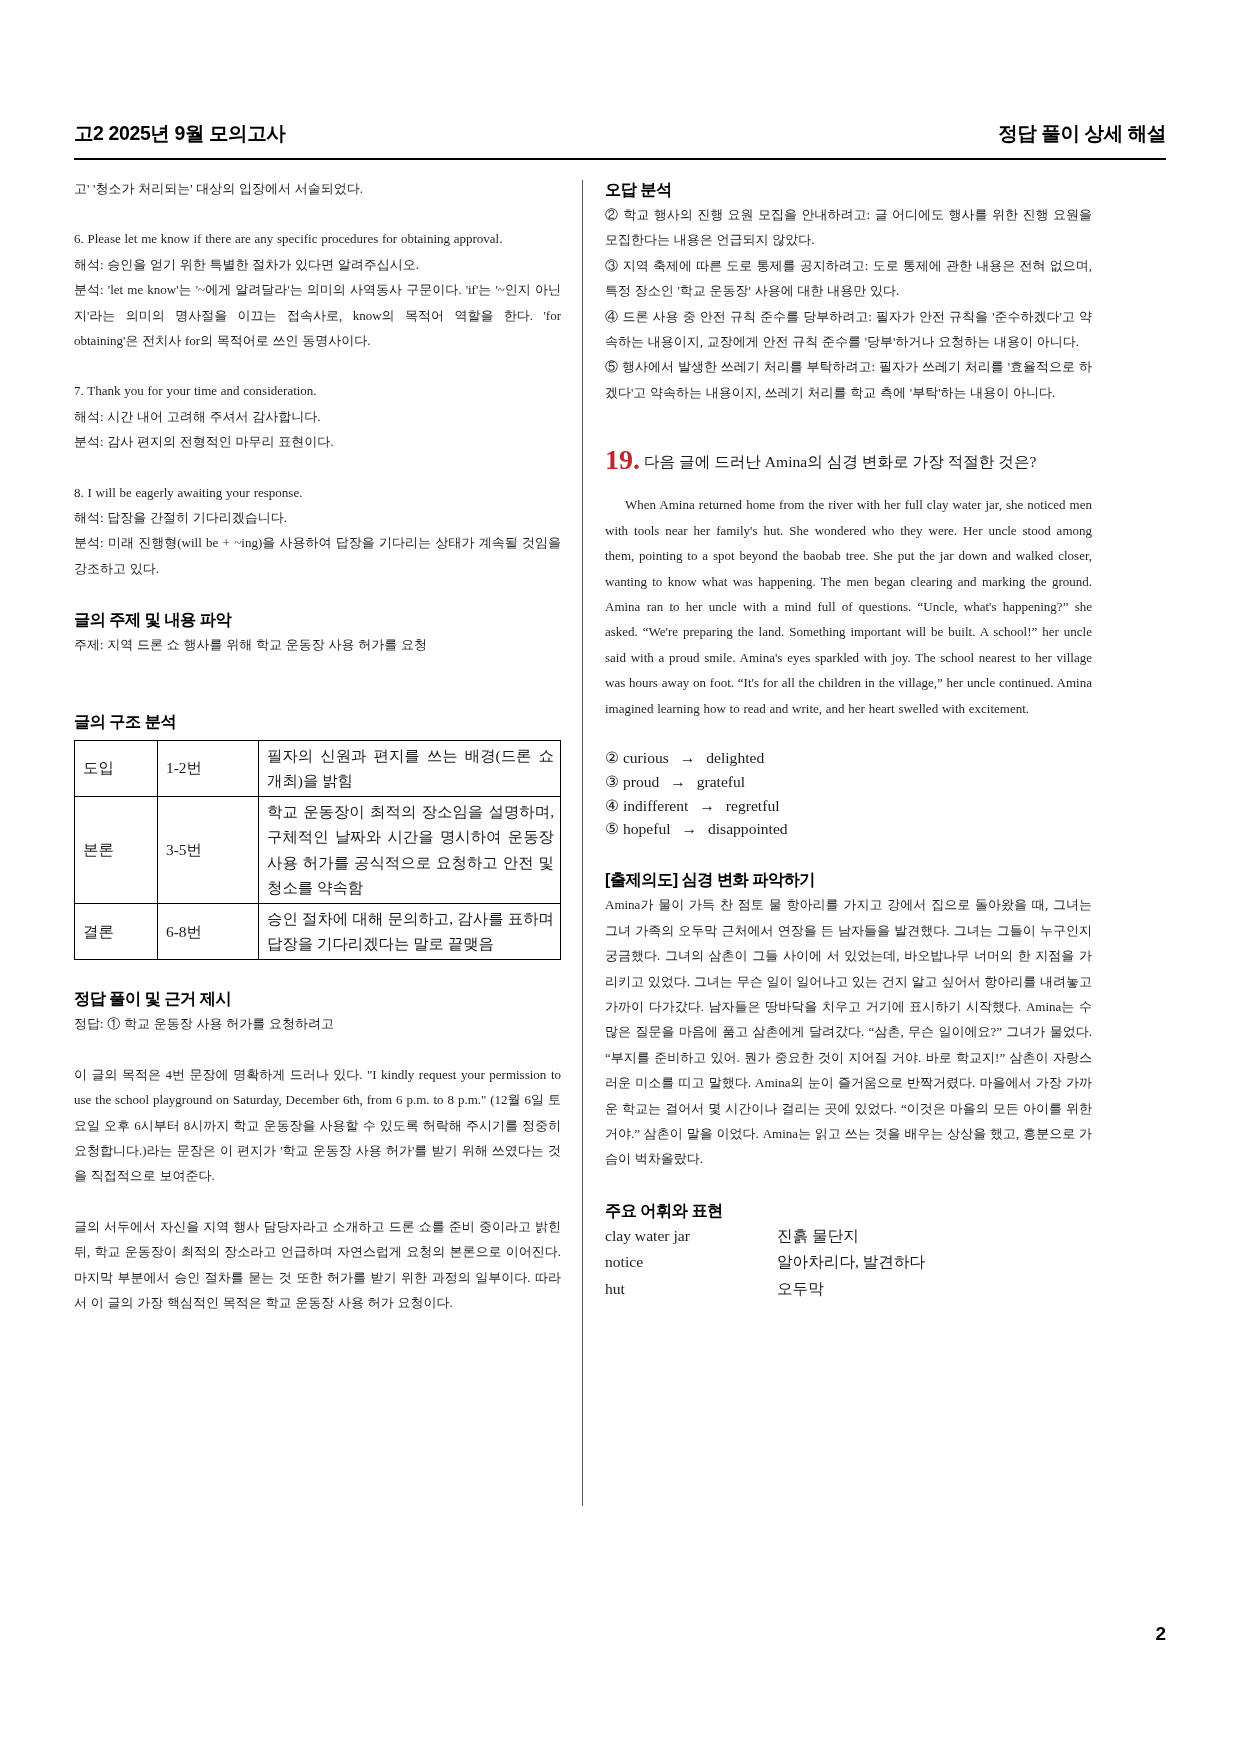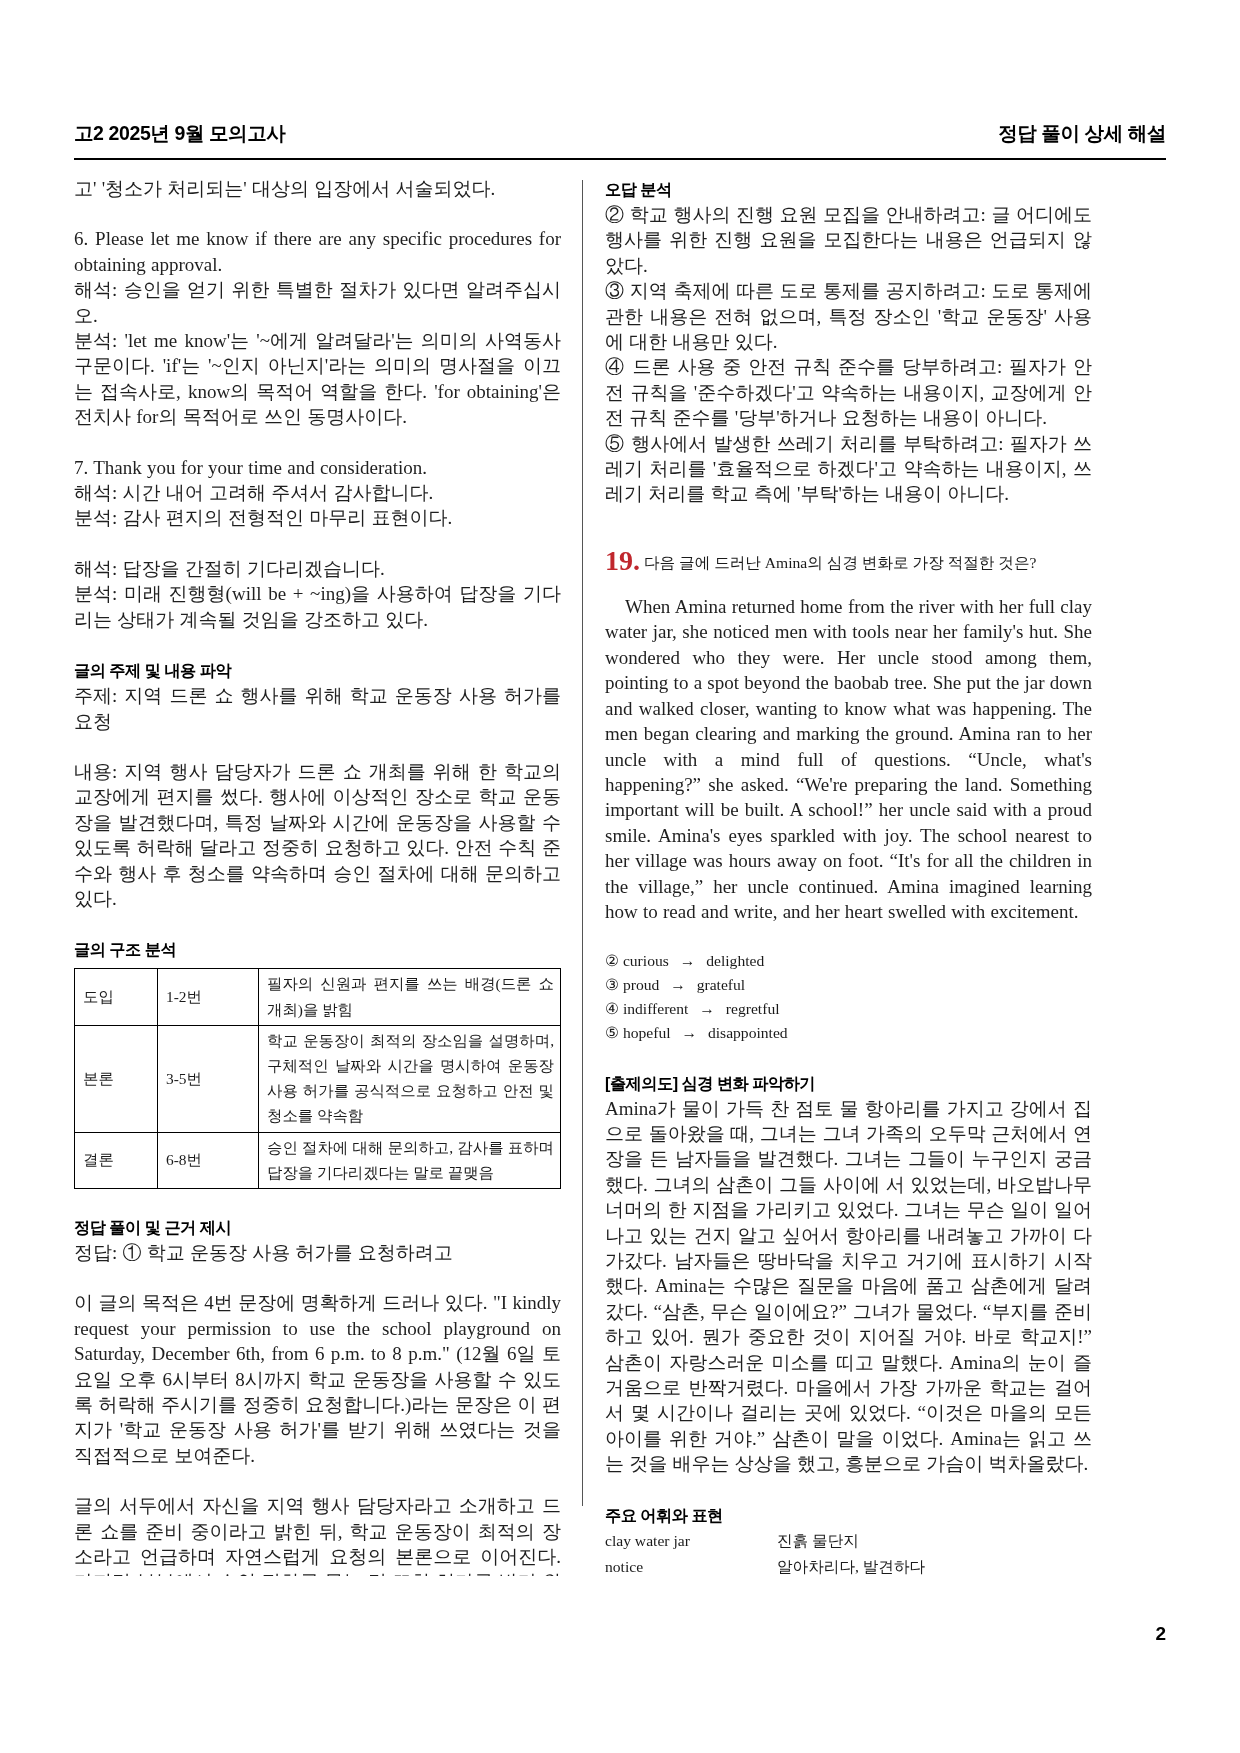--- a/index.html
+++ b/index.html
@@ -72,21 +72,21 @@
     left: 508px;
     top: 4px;
     width: 1px;
     height: 1326px;
     background: #555;
   }
 
   
   p.t {
     margin: 0 0 0 0;
-    font-size: 19px;
+    font-size: 13px;
     line-height: 25.4px;
     text-align: justify;
     text-justify: inter-word;
     word-spacing: 0.5px;
     color: #1f1f1f;
   }
   .gap { height: 25px; }
 
   h3.sec {
     margin: 0;
@@ -182,28 +182,28 @@
       <p class="t">6. Please let me know if there are any specific procedures for obtaining approval.</p>
       <p class="t">해석: 승인을 얻기 위한 특별한 절차가 있다면 알려주십시오.</p>
       <p class="t">분석: 'let me know'는 '~에게 알려달라'는 의미의 사역동사 구문이다. 'if'는 '~인지 아닌지'라는 의미의 명사절을 이끄는 접속사로, know의 목적어 역할을 한다. 'for obtaining'은 전치사 for의 목적어로 쓰인 동명사이다.</p>
       <div class="gap"></div>
 
       <p class="t">7. Thank you for your time and consideration.</p>
       <p class="t">해석: 시간 내어 고려해 주셔서 감사합니다.</p>
       <p class="t">분석: 감사 편지의 전형적인 마무리 표현이다.</p>
       <div class="gap"></div>
 
+      <p class="t">8. I will be eagerly awaiting your response.</p>
       <p class="t">해석: 답장을 간절히 기다리겠습니다.</p>
       <p class="t">분석: 미래 진행형(will be + ~ing)을 사용하여 답장을 기다리는 상태가 계속될 것임을 강조하고 있다.</p>
       <div class="gap"></div>
 
       <h3 class="sec">글의 주제 및 내용 파악</h3>
       <p class="t">주제: 지역 드론 쇼 행사를 위해 학교 운동장 사용 허가를 요청</p>
       <div class="gap"></div>
-      <p class="t">내용: 지역 행사 담당자가 드론 쇼 개최를 위해 한 학교의 교장에게 편지를 썼다. 행사에 이상적인 장소로 학교 운동장을 발견했다며, 특정 날짜와 시간에 운동장을 사용할 수 있도록 허락해 달라고 정중히 요청하고 있다. 안전 수칙 준수와 행사 후 청소를 약속하며 승인 절차에 대해 문의하고 있다.</p>
       <div class="gap"></div>
 
       <h3 class="sec">글의 구조 분석</h3>
       <table class="struct">
         <tbody>
           <tr>
             <td class="c1">도입</td>
             <td class="c2">1-2번</td>
             <td class="c3">필자의 신원과 편지를 쓰는 배경(드론 쇼 개최)을 밝힘</td>
           </tr>

